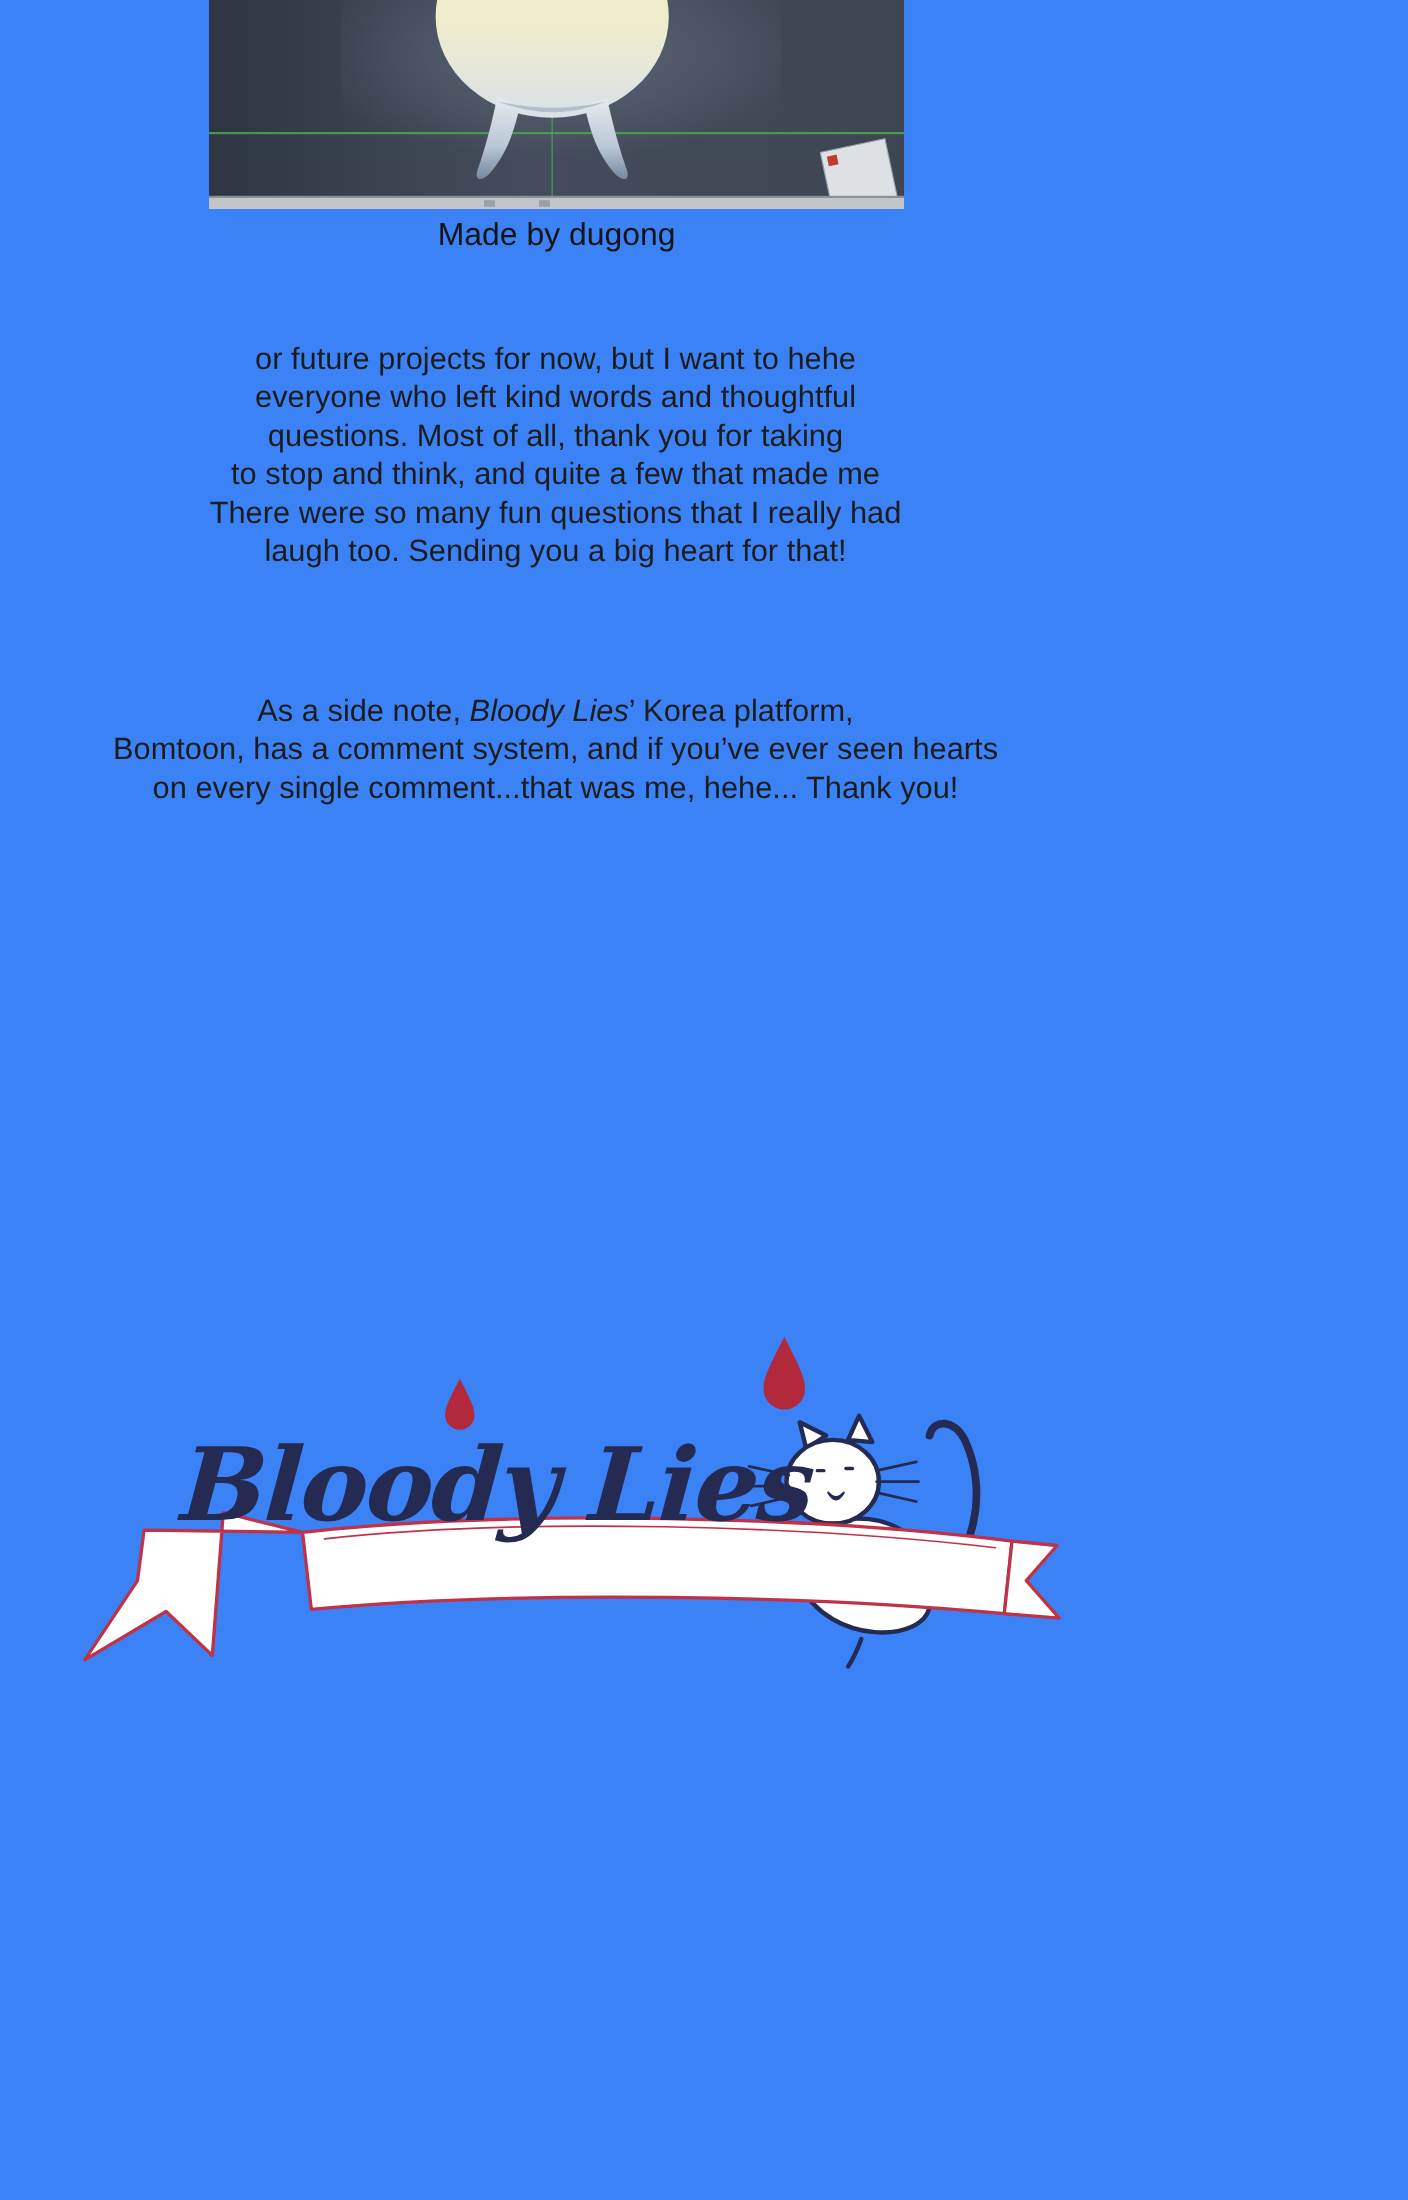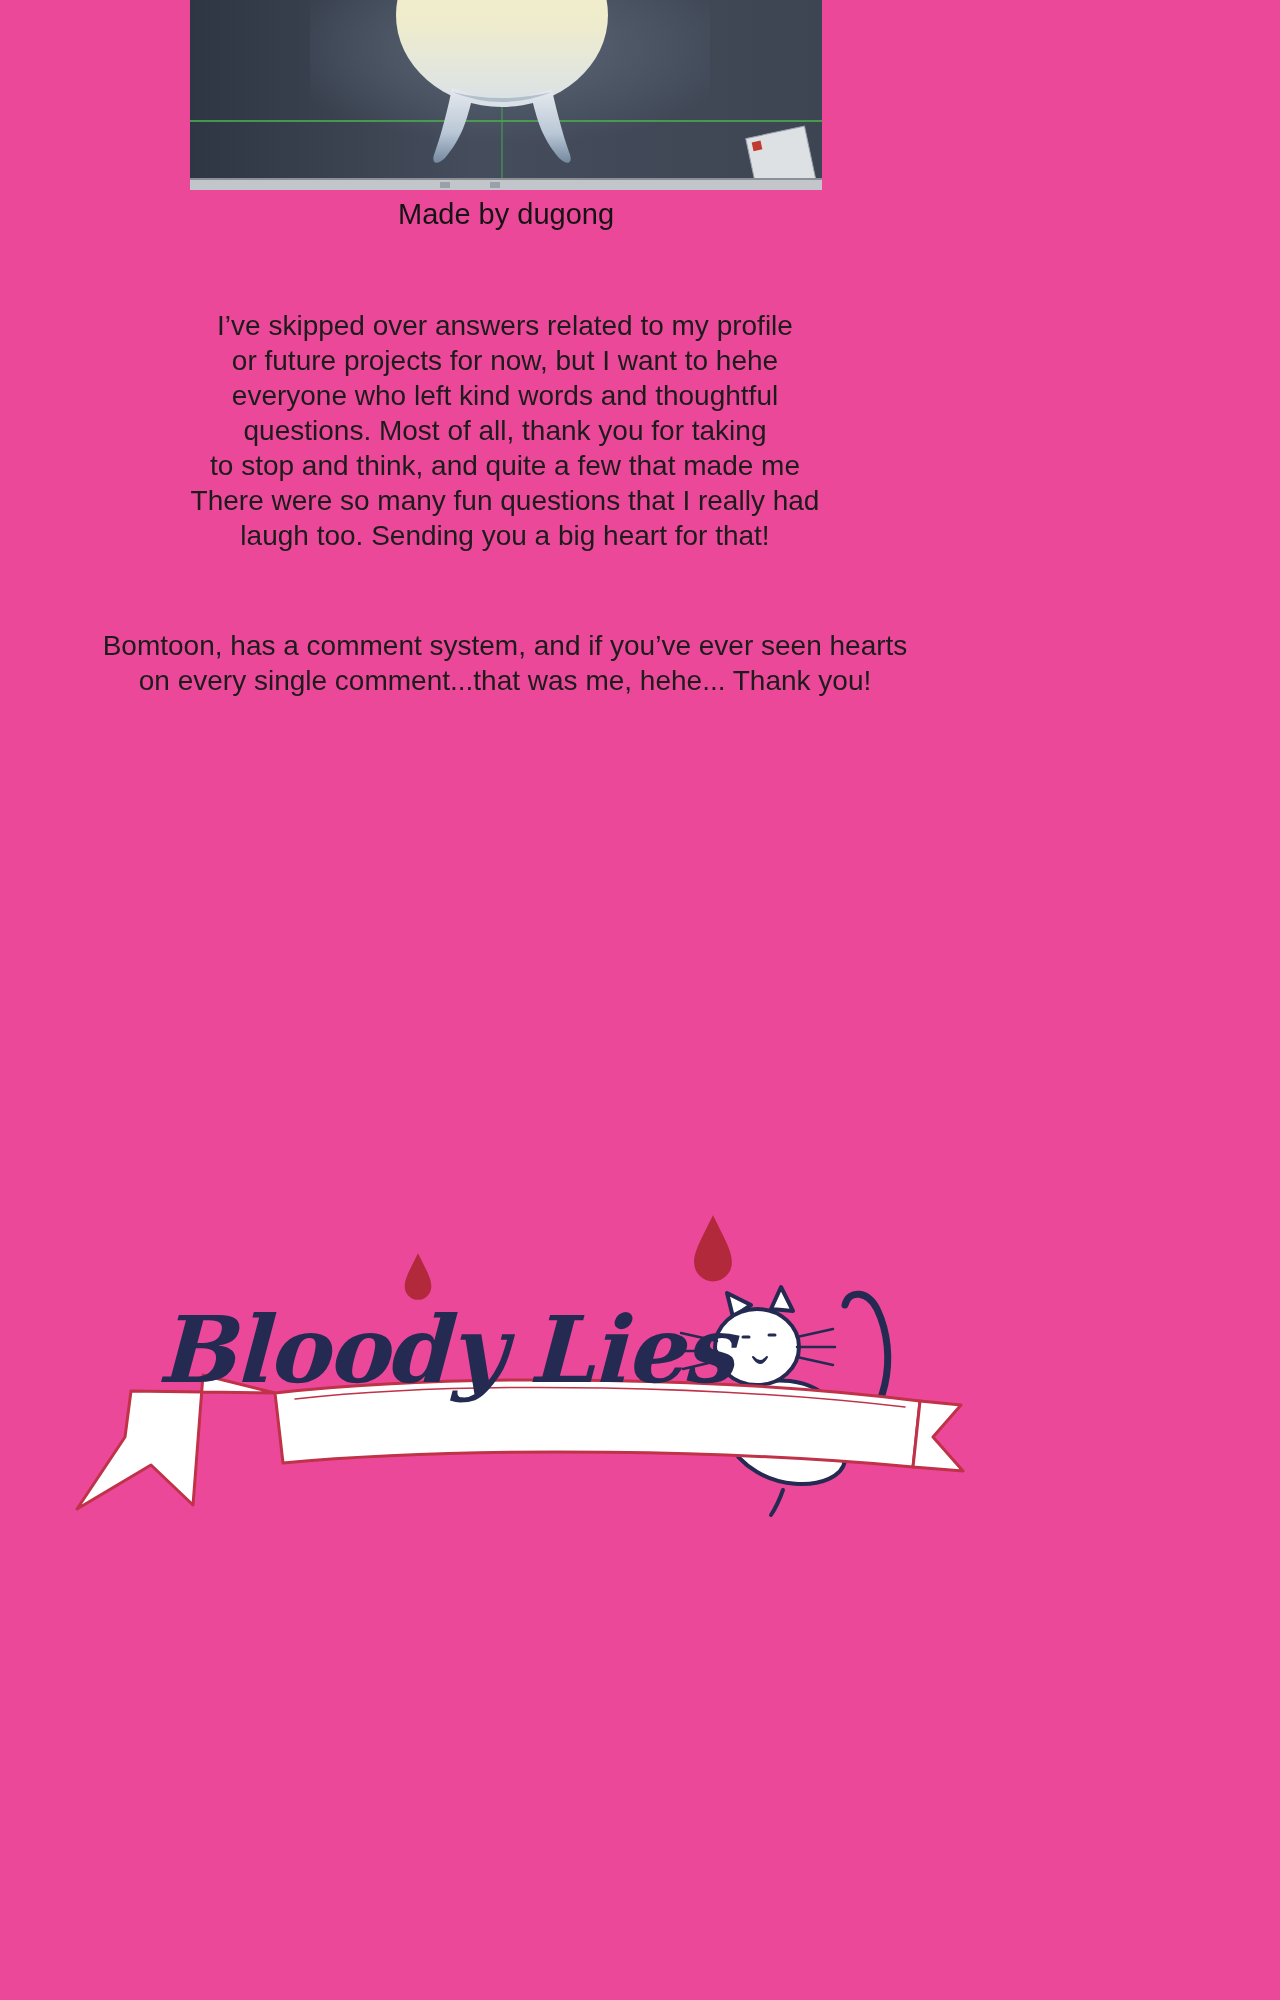--- a/index.html
+++ b/index.html
@@ -1,18 +1,18 @@
 <!DOCTYPE html>
 <html><head>
 <meta charset="utf-8">
 <style>
   html,body { margin:0; padding:0; background:#ffffff; }
   .page {
     position:relative; width:1280px; height:2000px; margin:0 auto;
-    background:#ec4899; overflow:hidden;
+    background:#3b82f6; overflow:hidden;
     font-family:"Liberation Sans", sans-serif; color:#1c1c1c;
   }
   .content { position:absolute; left:0; top:0; width:1010px; height:100%; }
 
   .photo-wrap { position:absolute; left:190px; top:0; width:632px; height:190px; }
   .photo-wrap svg { display:block; }
 
   .caption {
     position:absolute; left:190px; top:198px; width:632px;
     text-align:center; font-size:29px; color:#141414;
@@ -82,30 +82,32 @@
         <rect x="0" y="178" width="632" height="2" fill="#8b9097"></rect>
         <rect x="0" y="180" width="632" height="10" fill="#c2c6cb"></rect>
         <rect x="250" y="182" width="10" height="6" fill="#9aa0a8"></rect>
         <rect x="300" y="182" width="10" height="6" fill="#9aa0a8"></rect>
       </svg>
     </div>
 
     <div class="caption">Made by dugong</div>
 
     <div class="para para-1">
-      <div>I’ve skipped over answers related to my profile</div>
       <div>or future projects for now, but I want to hehe</div>
       <div>everyone who left kind words and thoughtful</div>
       <div>questions. Most of all, thank you for taking</div>
       <div>to stop and think, and quite a few that made me</div>
       <div>There were so many fun questions that I really had</div>
       <div>laugh too. Sending you a big heart for that!</div>
     </div>
 
     <div class="para para-2">
+      <div>
+        <span>As a side note, </span><span class="em">Bloody Lies</span><span>’ Korea platform,</span>
+      </div>
       <div>Bomtoon, has a comment system, and if you’ve ever seen hearts</div>
       <div>on every single comment...that was me, hehe... Thank you!</div>
     </div>
 
     <svg class="logo-svg" width="910" height="330" viewBox="0 0 910 330">
       <defs></defs>
 
       <g fill="#b3293c">
         <path d="M 0,-25 C -10,-5 -14,2 -14,10 A 14,14 0 1 0 14,10 C 14,2 10,-5 0,-25 Z" transform="translate(363,72) scale(0.95)"></path>
         <path d="M 0,-25 C -10,-5 -14,2 -14,10 A 14,14 0 1 0 14,10 C 14,2 10,-5 0,-25 Z" transform="translate(658,44) scale(1.35)"></path>

